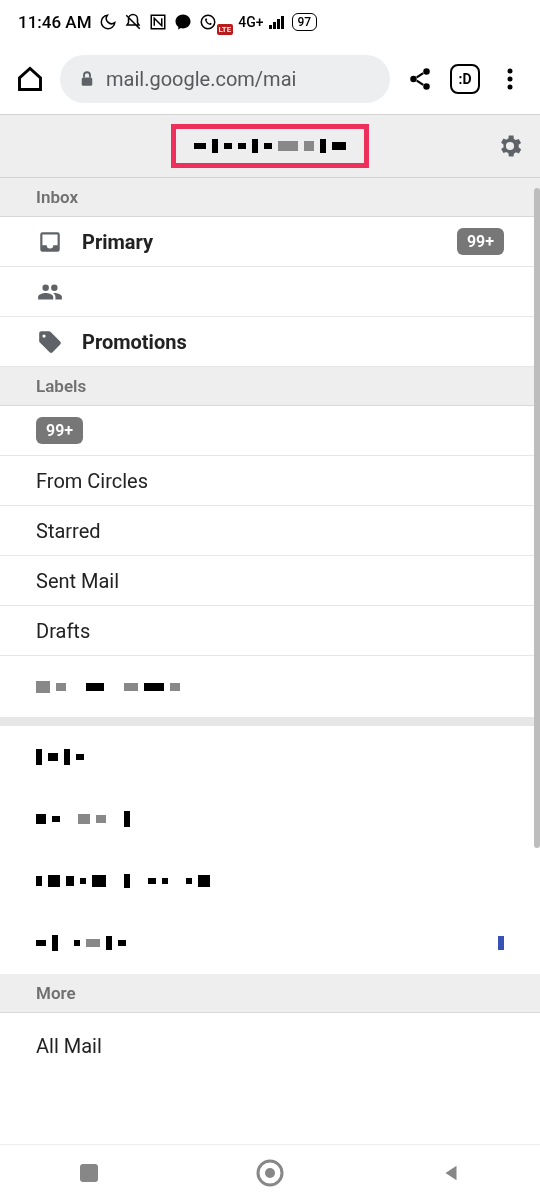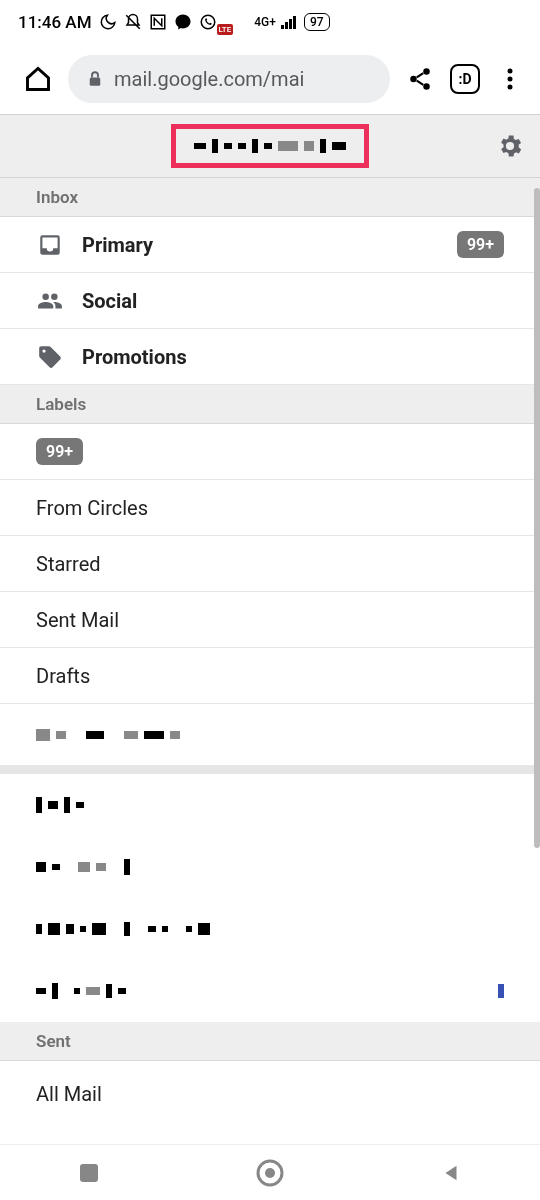--- a/index.html
+++ b/index.html
@@ -30,21 +30,20 @@
     font-size: 12px;
     position: relative;
   }
   .browser-bar {
     height: 70px;
     display: flex;
     align-items: center;
     padding: 0 14px;
     gap: 14px;
     background: #fff;
-    margin-left: 8px;
   }
   .url-pill {
     flex: 1;
     background: #eceef0;
     border-radius: 28px;
     height: 48px;
     display: flex;
     align-items: center;
     padding: 0 18px;
     gap: 10px;
@@ -109,21 +108,21 @@
   }
   .nav-item {
     display: flex;
     align-items: center;
     padding: 16px 36px;
     border-bottom: 1px solid #e6e6e6;
     background: #fff;
     font-size: 20px;
     color: #222;
     gap: 18px;
-    height: 56px;
+    height: 50px;
   }
   .nav-item.bold .nav-label { font-weight: 700; }
   .nav-label { flex: 1; }
   .nav-icon {
     width: 28px;
     height: 28px;
     display: flex;
     align-items: center;
     justify-content: center;
     color: #5f6368;
@@ -206,21 +205,21 @@
     </span>
     <span class="status-icon">
       <svg width="18" height="18" viewBox="0 0 24 24">
           <circle cx="12" cy="12" r="9" fill="none" stroke="#000" stroke-width="2"></circle>
           <path fill="#000" d="M8 8c0 4 4 8 8 8l1-2-2-1-1 1c-2-1-3-2-4-4l1-1-1-2z"></path>
         </svg>
     </span>
   </div>
   <div class="status-right">
     <span class="status-icon" style="background:#b91c1c;color:#fff;font-size:8px;padding:1px 2px;border-radius:2px;margin-top:14px;">LTE</span>
-    <span style="font-size:12px;margin-left:16px;">4G+</span>
+    <span style="font-size:14px;">4G+</span>
     <span class="status-icon">
       <svg width="18" height="14">
           <path fill="#000" d="M0 14h3V10H0zM4 14h3V7H4zM8 14h3V4H8zM12 14h3V1h-3z"></path>
         </svg>
     </span>
     <span class="battery-box">
       <span>97</span>
     </span>
   </div>
 </div>
@@ -291,21 +290,20 @@
   <span class="nav-label">Primary</span>
   <span class="badge">99+</span>
 </div>
 
 <div class="nav-item bold">
   <span class="nav-icon">
     <svg width="26" height="26" viewBox="0 0 24 24">
         <path fill="#5f6368" d="M16 11a3 3 0 100-6 3 3 0 000 6zM8 11a3 3 0 100-6 3 3 0 000 6zM8 13c-2.3 0-7 1.2-7 3.5V19h14v-2.5c0-2.3-4.7-3.5-7-3.5zm8 0c-.3 0-.6 0-1 .1 1.2.8 2 1.9 2 3.4V19h6v-2.5c0-2.3-4.7-3.5-7-3.5z"></path>
       </svg>
   </span>
-  <span class="nav-label">Social</span>
 </div>
 
 <div class="nav-item bold">
   <span class="nav-icon">
     <svg width="26" height="26" viewBox="0 0 24 24">
         <path fill="#5f6368" d="M21.4 11.6l-9-9A2 2 0 0011 2H4a2 2 0 00-2 2v7a2 2 0 00.6 1.4l9 9a2 2 0 002.8 0l7-7a2 2 0 000-2.8zM6.5 8a1.5 1.5 0 110-3 1.5 1.5 0 010 3z"></path>
       </svg>
   </span>
   <span class="nav-label">Promotions</span>
 </div>
@@ -375,21 +373,21 @@
   <span class="pixel-block" style="width:10px;height:6px"></span>
   <span class="pixel-block" style="width:6px;height:16px"></span>
   <span style="width:4px"></span>
   <span class="pixel-block" style="width:6px;height:6px"></span>
   <span class="pixel-block gray" style="width:14px;height:8px"></span>
   <span class="pixel-block" style="width:6px;height:14px"></span>
   <span class="pixel-block" style="width:8px;height:6px"></span>
   <span class="color-dot"></span>
 </div>
 
-<div class="section-header">Sent</div>
+<div class="section-header">More</div>
 <div class="nav-item" style="border-bottom:none;height:48px;padding-top:18px;padding-bottom:0">
   <span class="nav-label">All Mail</span>
 </div>
 
 <div class="scroll-indicator"></div>
 
 <div class="nav-bar">
   <div>
     <svg width="22" height="22">
         <rect x="2" y="2" width="18" height="18" rx="3" fill="#878787"></rect>

